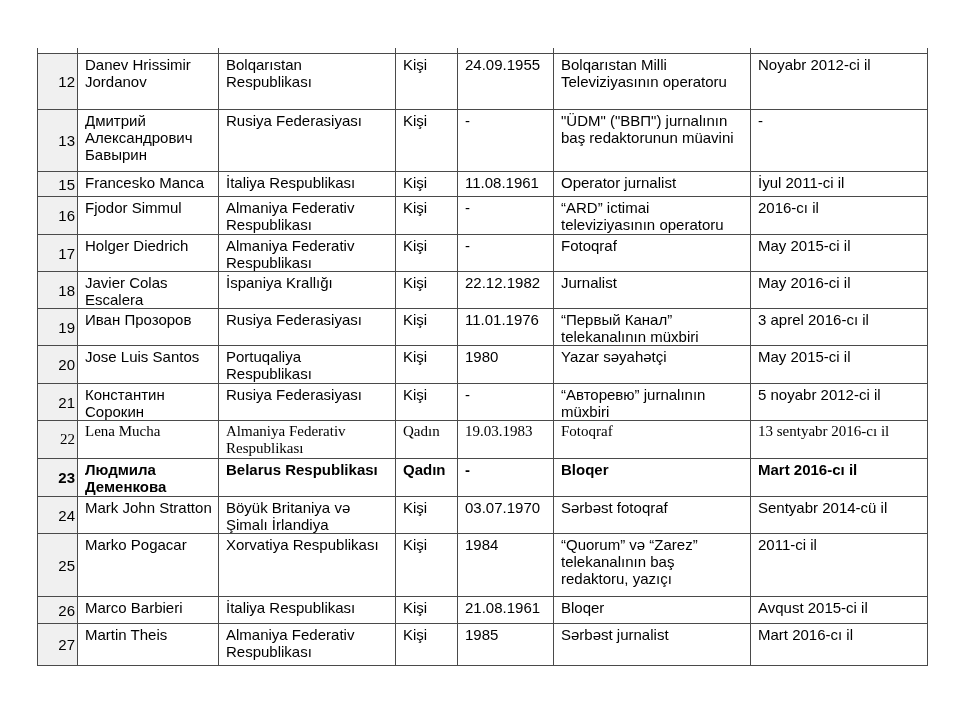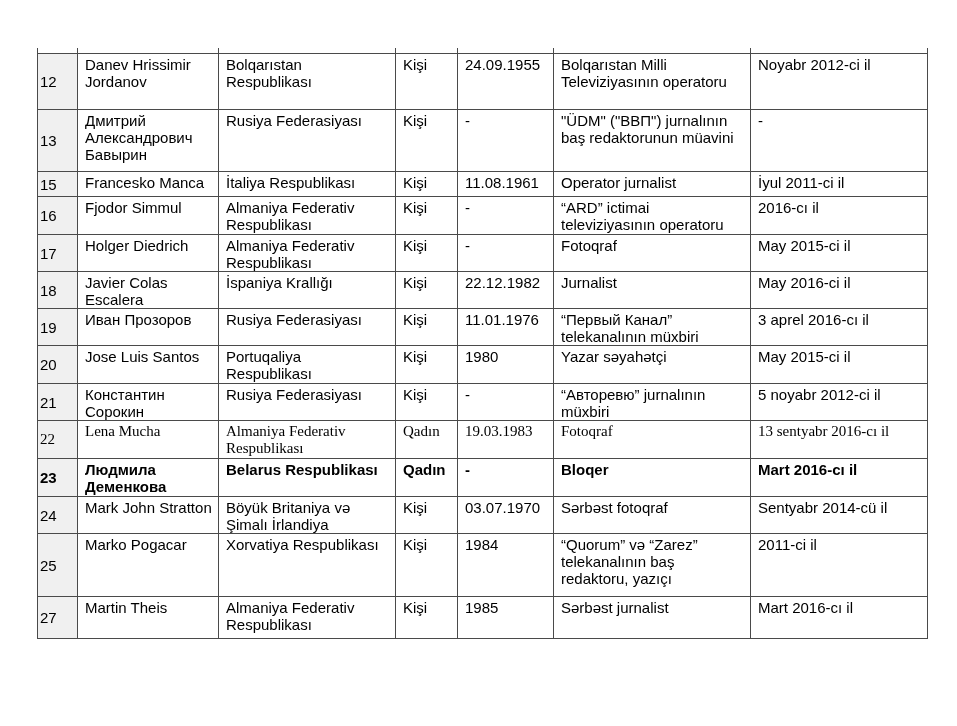--- a/index.html
+++ b/index.html
@@ -28,21 +28,21 @@
   }
   table.doc-table td {
     border: 1px solid #4a4a4a;
     vertical-align: top;
     padding: 2px 5px 0 7px;
     overflow: hidden;
     word-wrap: break-word;
   }
   table.doc-table td.num {
     background: #f0f0f0;
-    text-align: left;
+    text-align: right;
     vertical-align: middle;
     padding: 0 2px;
   }
   tr.sliver td {
     border-top: none;
     height: 5px;
     padding: 0;
   }
   tr.sliver td.num {
     background: #ffffff;
@@ -183,20 +183,29 @@
         </tr>
         <tr style="height: 63px;">
           <td class="num">25</td>
           <td>Marko Pogacar</td>
           <td>Xorvatiya Respublikası</td>
           <td>Kişi</td>
           <td>1984</td>
           <td>“Quorum” və “Zarez” telekanalının baş redaktoru, yazıçı</td>
           <td>2011-ci il</td>
         </tr>
+        <tr style="height: 27px;">
+          <td class="num">26</td>
+          <td>Marco Barbieri</td>
+          <td>İtaliya Respublikası</td>
+          <td>Kişi</td>
+          <td>21.08.1961</td>
+          <td>Bloqer</td>
+          <td>Avqust 2015-ci il</td>
+        </tr>
         <tr style="height: 42px;">
           <td class="num">27</td>
           <td>Martin Theis</td>
           <td>Almaniya Federativ Respublikası</td>
           <td>Kişi</td>
           <td>1985</td>
           <td>Sərbəst jurnalist</td>
           <td>Mart 2016-cı il</td>
         </tr>
       </tbody>

